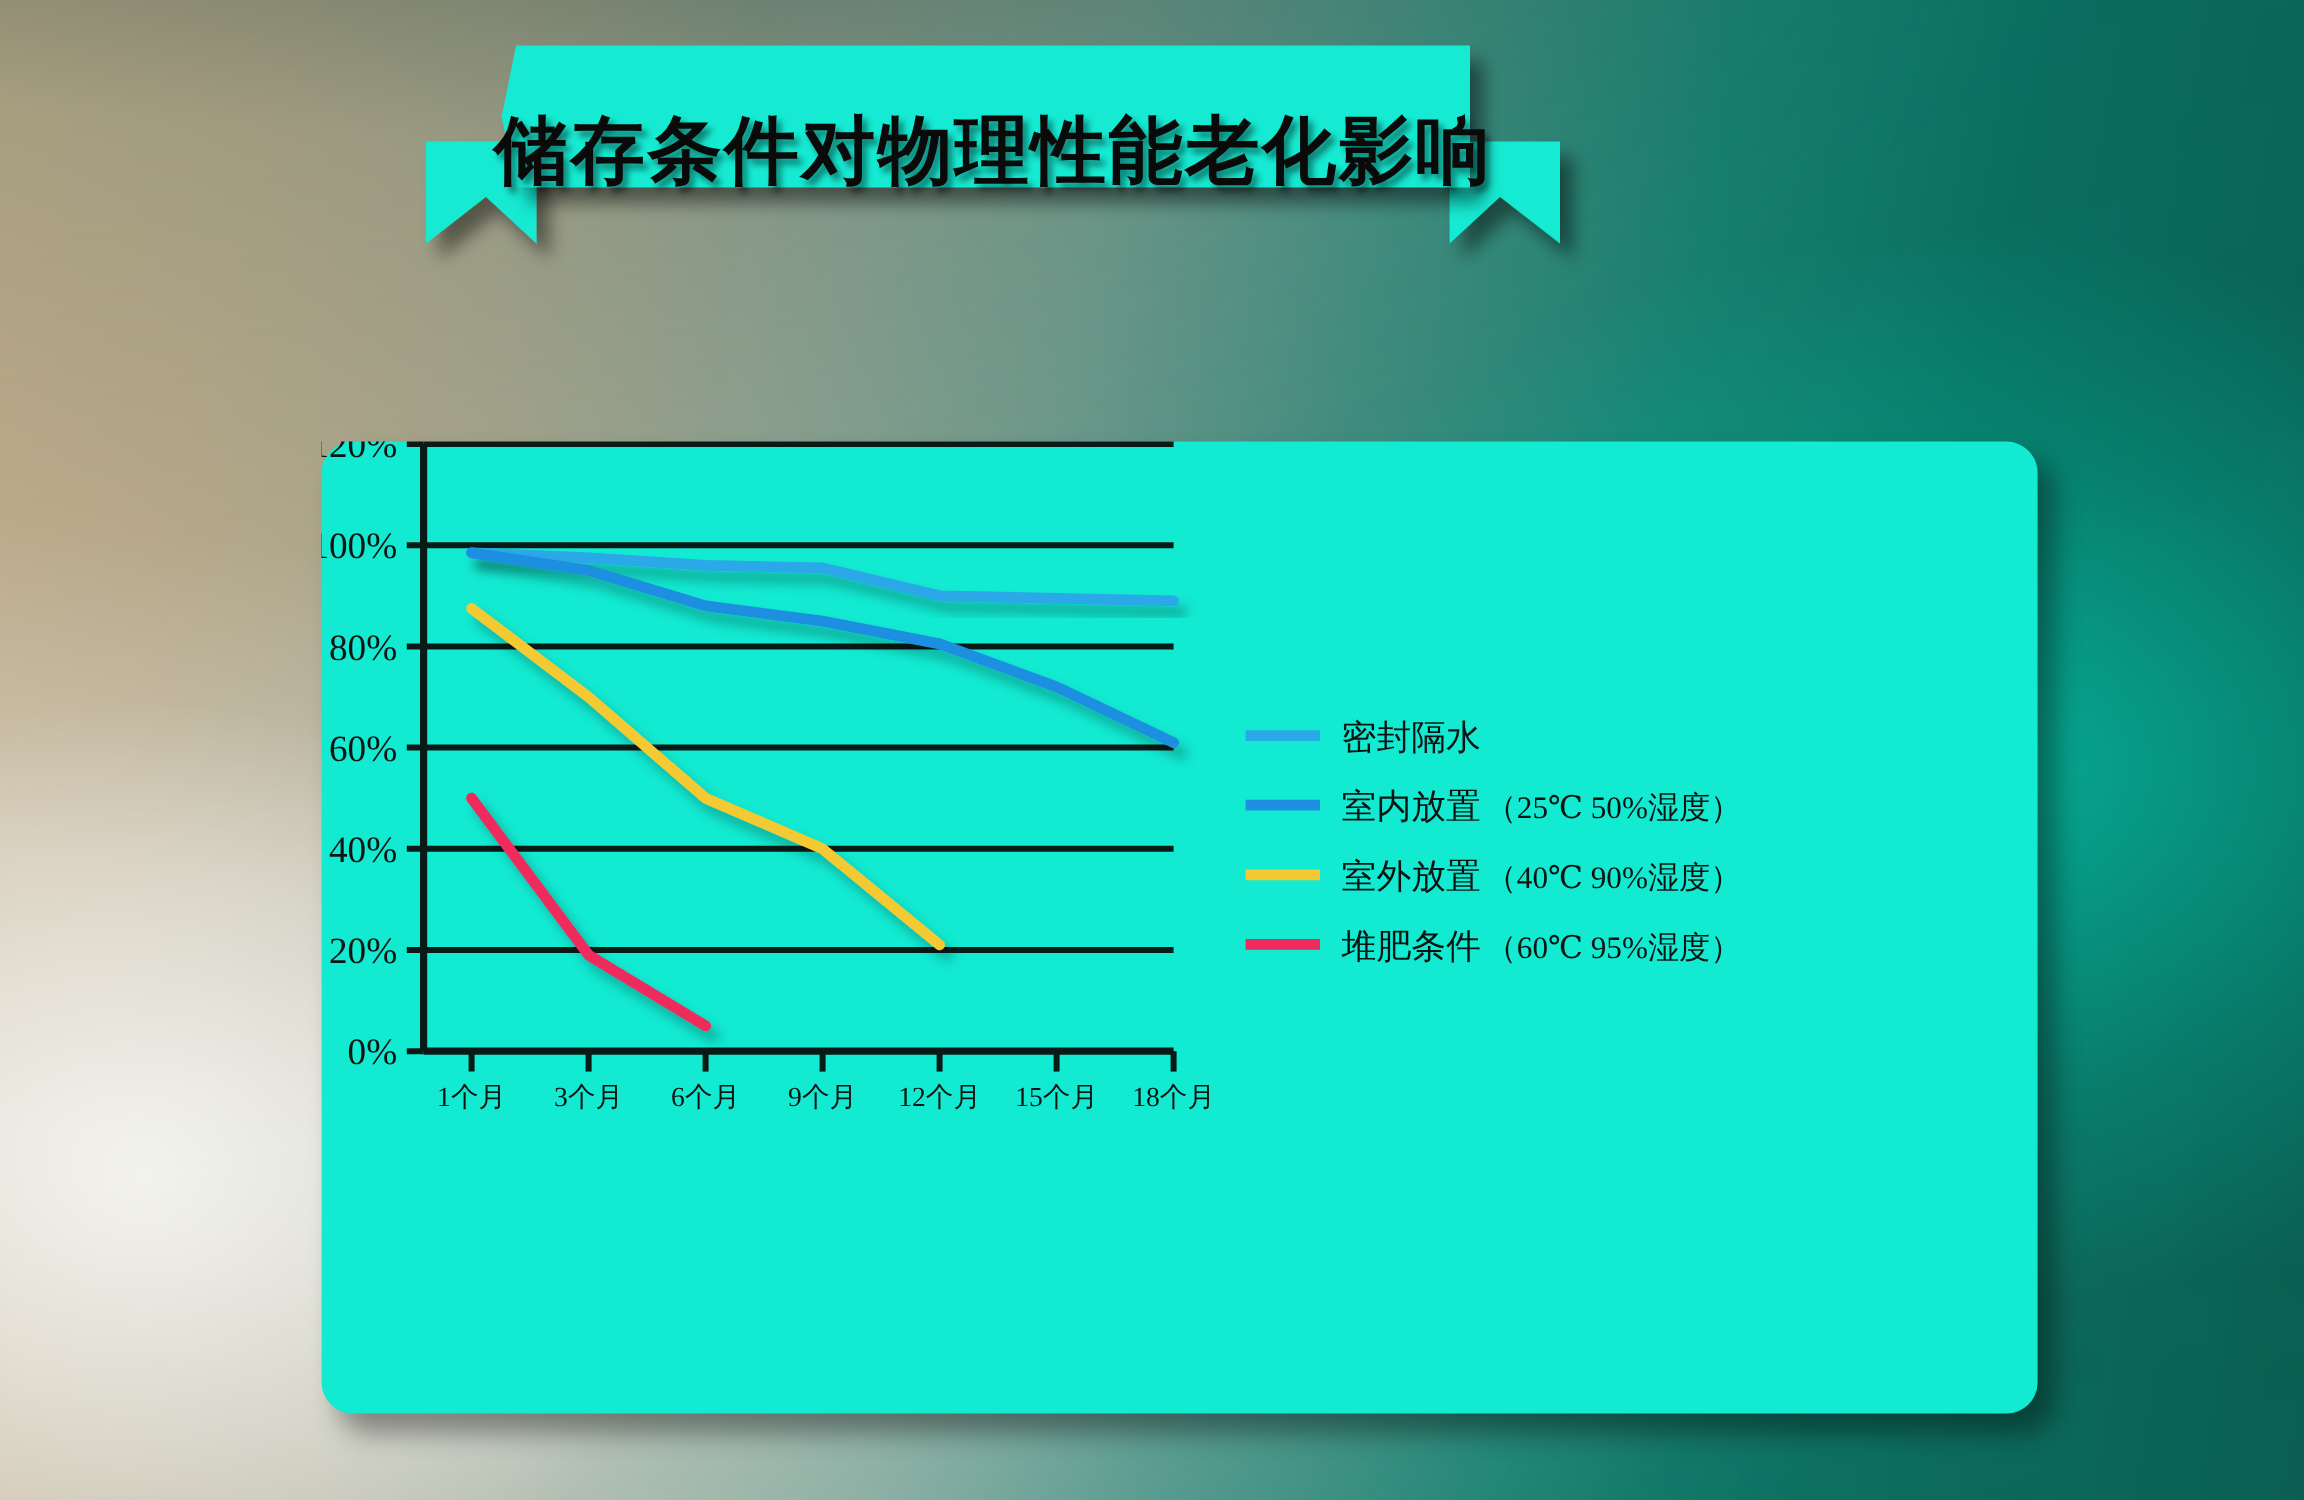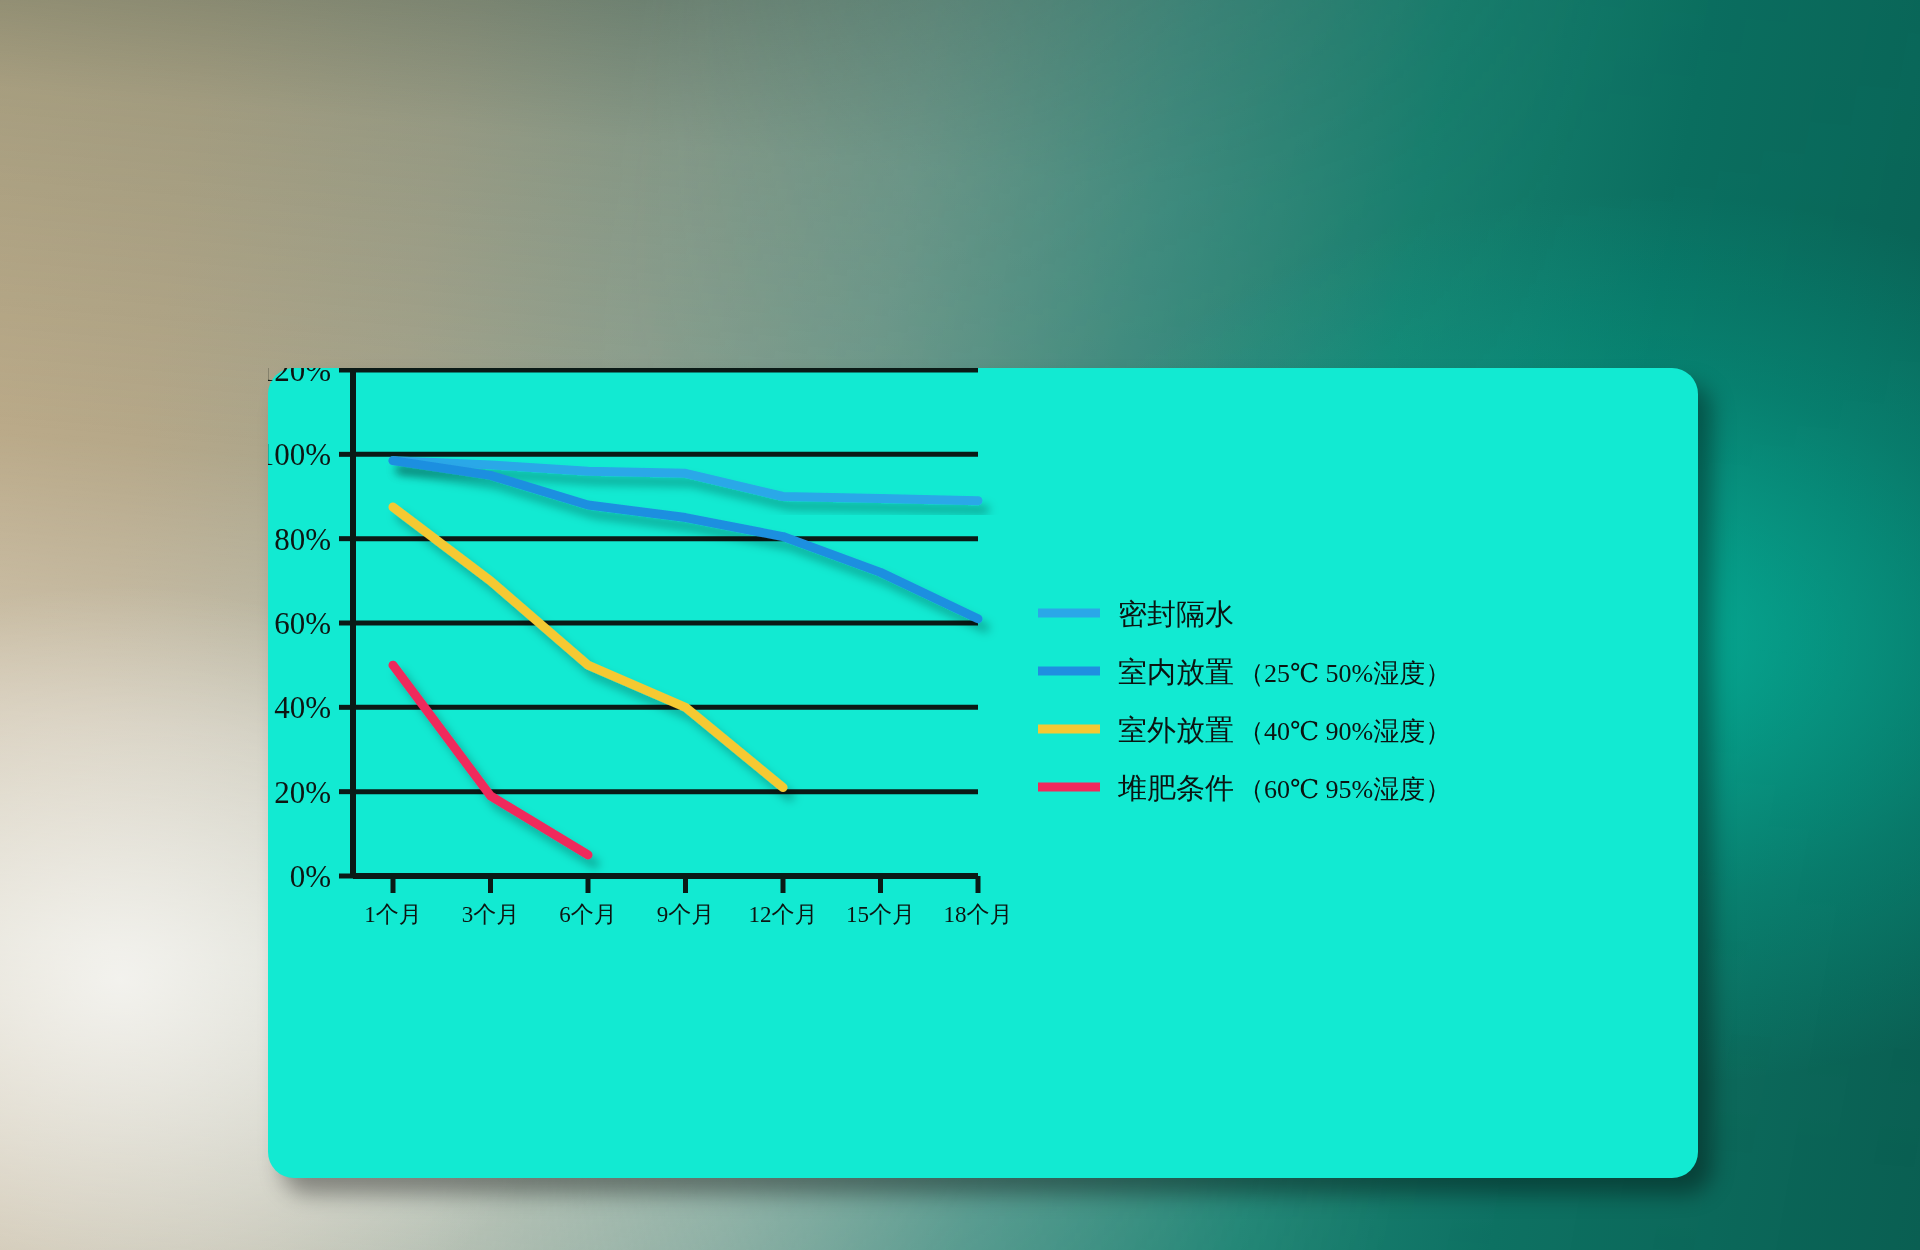--- a/index.html
+++ b/index.html
@@ -128,20 +128,36 @@
 </style>
 </head>
 <body>
 
 <div id="stage">
   <div id="bg-layer-a"></div>
   <div id="bg-layer-b"></div>
   <div id="bg-layer-c"></div>
   <div id="bg-layer-d"></div>
 
+  <div id="ribbon">
+    <svg class="ribbon-svg" width="945" height="180" viewBox="0 0 945 180">
+      <defs>
+        <filter id="ribShadow" x="-30%" y="-30%" width="170%" height="180%">
+          <feDropShadow dx="11" dy="13" stdDeviation="7" flood-color="#000" flood-opacity="0.45"></feDropShadow>
+        </filter>
+      </defs>
+
+      <polygon points="0,80 92,80 92,165 50,126 0,165" fill="#12ead2" filter="url(#ribShadow)"></polygon>
+
+      <polygon points="945,80 853,80 853,165 895,126 945,165" fill="#12ead2" filter="url(#ribShadow)"></polygon>
+
+      <polygon points="75,0 870,0 870,118 75,118 63,59" fill="#12ead2" filter="url(#ribShadow)"></polygon>
+    </svg>
+    <div id="title-text">储存条件对物理性能老化影响</div>
+  </div>
 
   <div id="card">
     <div id="plot">
       <svg class="plot-svg" id="chartsvg" width="1430" height="810" viewBox="0 0 1430 810">
         <defs>
           <filter id="lineShadow" x="-15%" y="-15%" width="140%" height="150%">
             <feDropShadow dx="7" dy="9" stdDeviation="5" flood-color="#000" flood-opacity="0.28"></feDropShadow>
           </filter>
         </defs>
         <g id="gridlines">

